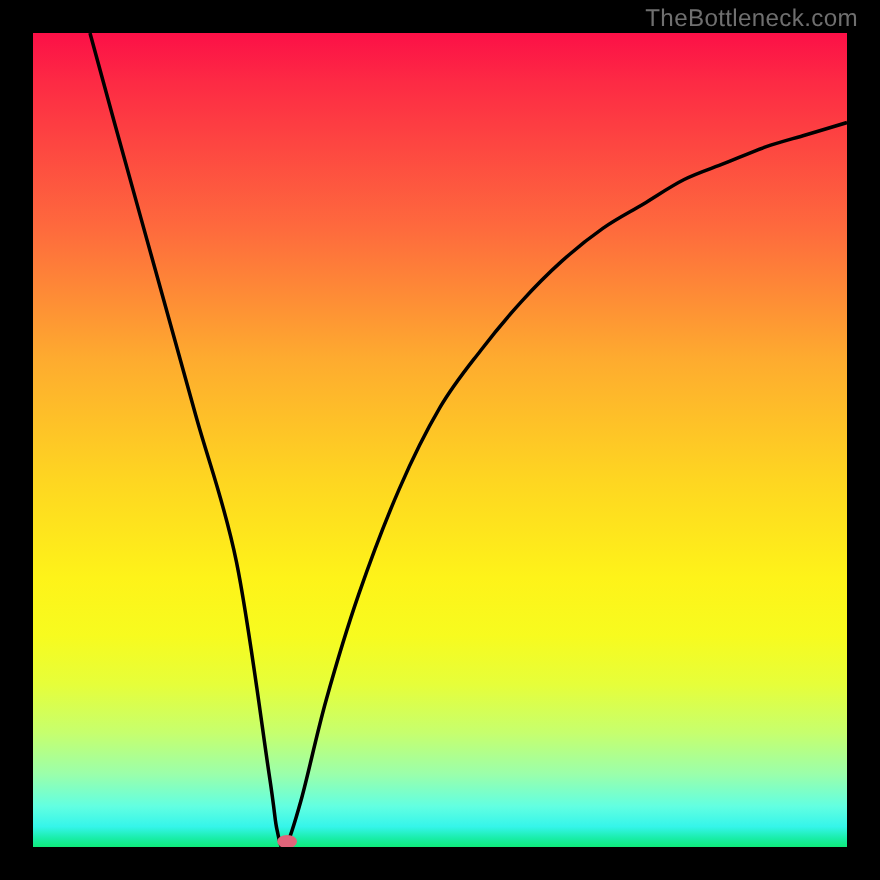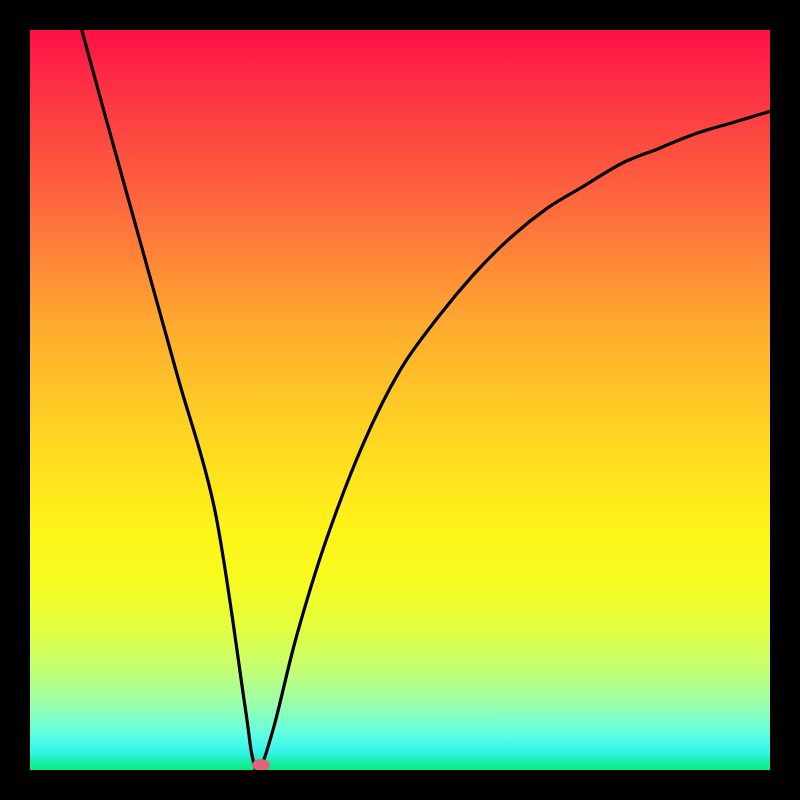--- a/index.html
+++ b/index.html
@@ -74,20 +74,21 @@
     background: #e0647a;
     border-radius: 50%;
     transform: translate(-50%, -50%);
     z-index: 5;
   }
 </style>
 </head>
 <body>
 
 <div class="frame">
+  <div class="watermark">TheBottleneck.com</div>
 
   <div class="plot-area">
     <div class="gradient-bg"></div>
 
     <svg class="curve" viewBox="0 0 740 740" preserveAspectRatio="none">
       <path d="M 51.800000000000004 0 C 55.5 13.566666666666663, 64.13333333333334 45.633333333333304, 74 81.39999999999998 C 83.86666666666666 117.16666666666666, 98.66666666666667 170.20000000000002, 111 214.60000000000002 C 123.33333333333333 259, 135.66666666666666 303.4, 148 347.79999999999995 C 160.33333333333334 392.19999999999993, 173.9 426.73333333333335, 185 481 C 196.1 535.2666666666667, 208.43333333333334 632.6999999999999, 214.6 673.4 C 220.76666666666665 714.1, 219.53333333333333 714.1, 222 725.2 C 224.46666666666667 736.3000000000001, 225.7 744.9333333333334, 229.4 740 C 233.10000000000002 735.0666666666666, 238.03333333333336 717.8000000000001, 244.20000000000002 695.6 C 250.36666666666667 673.4, 257.76666666666665 637.6333333333333, 266.4 606.8 C 275.0333333333333 575.9666666666666, 284.9 542.6666666666667, 296 510.6 C 307.1 478.53333333333336, 320.6666666666667 442.76666666666665, 333 414.4 C 345.3333333333333 386.0333333333333, 357.66666666666663 361.3666666666666, 370 340.4 C 382.33333333333337 319.43333333333334, 394.66666666666674 304.6333333333333, 407.00000000000006 288.6 C 419.33333333333337 272.5666666666667, 431.6666666666667 257.76666666666665, 444 244.2 C 456.3333333333333 230.63333333333333, 468.6666666666667 218.30000000000004, 481 207.20000000000005 C 493.3333333333333 196.10000000000005, 505.6666666666667 186.23333333333338, 518 177.60000000000002 C 530.3333333333334 168.96666666666667, 542.6666666666666 162.79999999999998, 555 155.39999999999998 C 567.3333333333334 147.99999999999997, 579.6666666666666 139.3666666666667, 592 133.20000000000005 C 604.3333333333334 127.03333333333337, 616.6666666666666 123.33333333333331, 629 118.39999999999998 C 641.3333333333334 113.46666666666664, 653.6666666666666 107.91666666666669, 666 103.60000000000002 C 678.3333333333334 99.28333333333336, 690.6666666666666 96.2, 703 92.5 C 715.3333333333334 88.8, 733.8333333333334 83.24999999999999, 740 81.39999999999998" id="curve-path" fill="none" stroke="#000" stroke-width="3.2"></path>
     </svg>
 
     <div class="marker" id="marker" style="left: 230.88px; top: 734.82px; background: rgb(224, 100, 122);"></div>
   </div>

